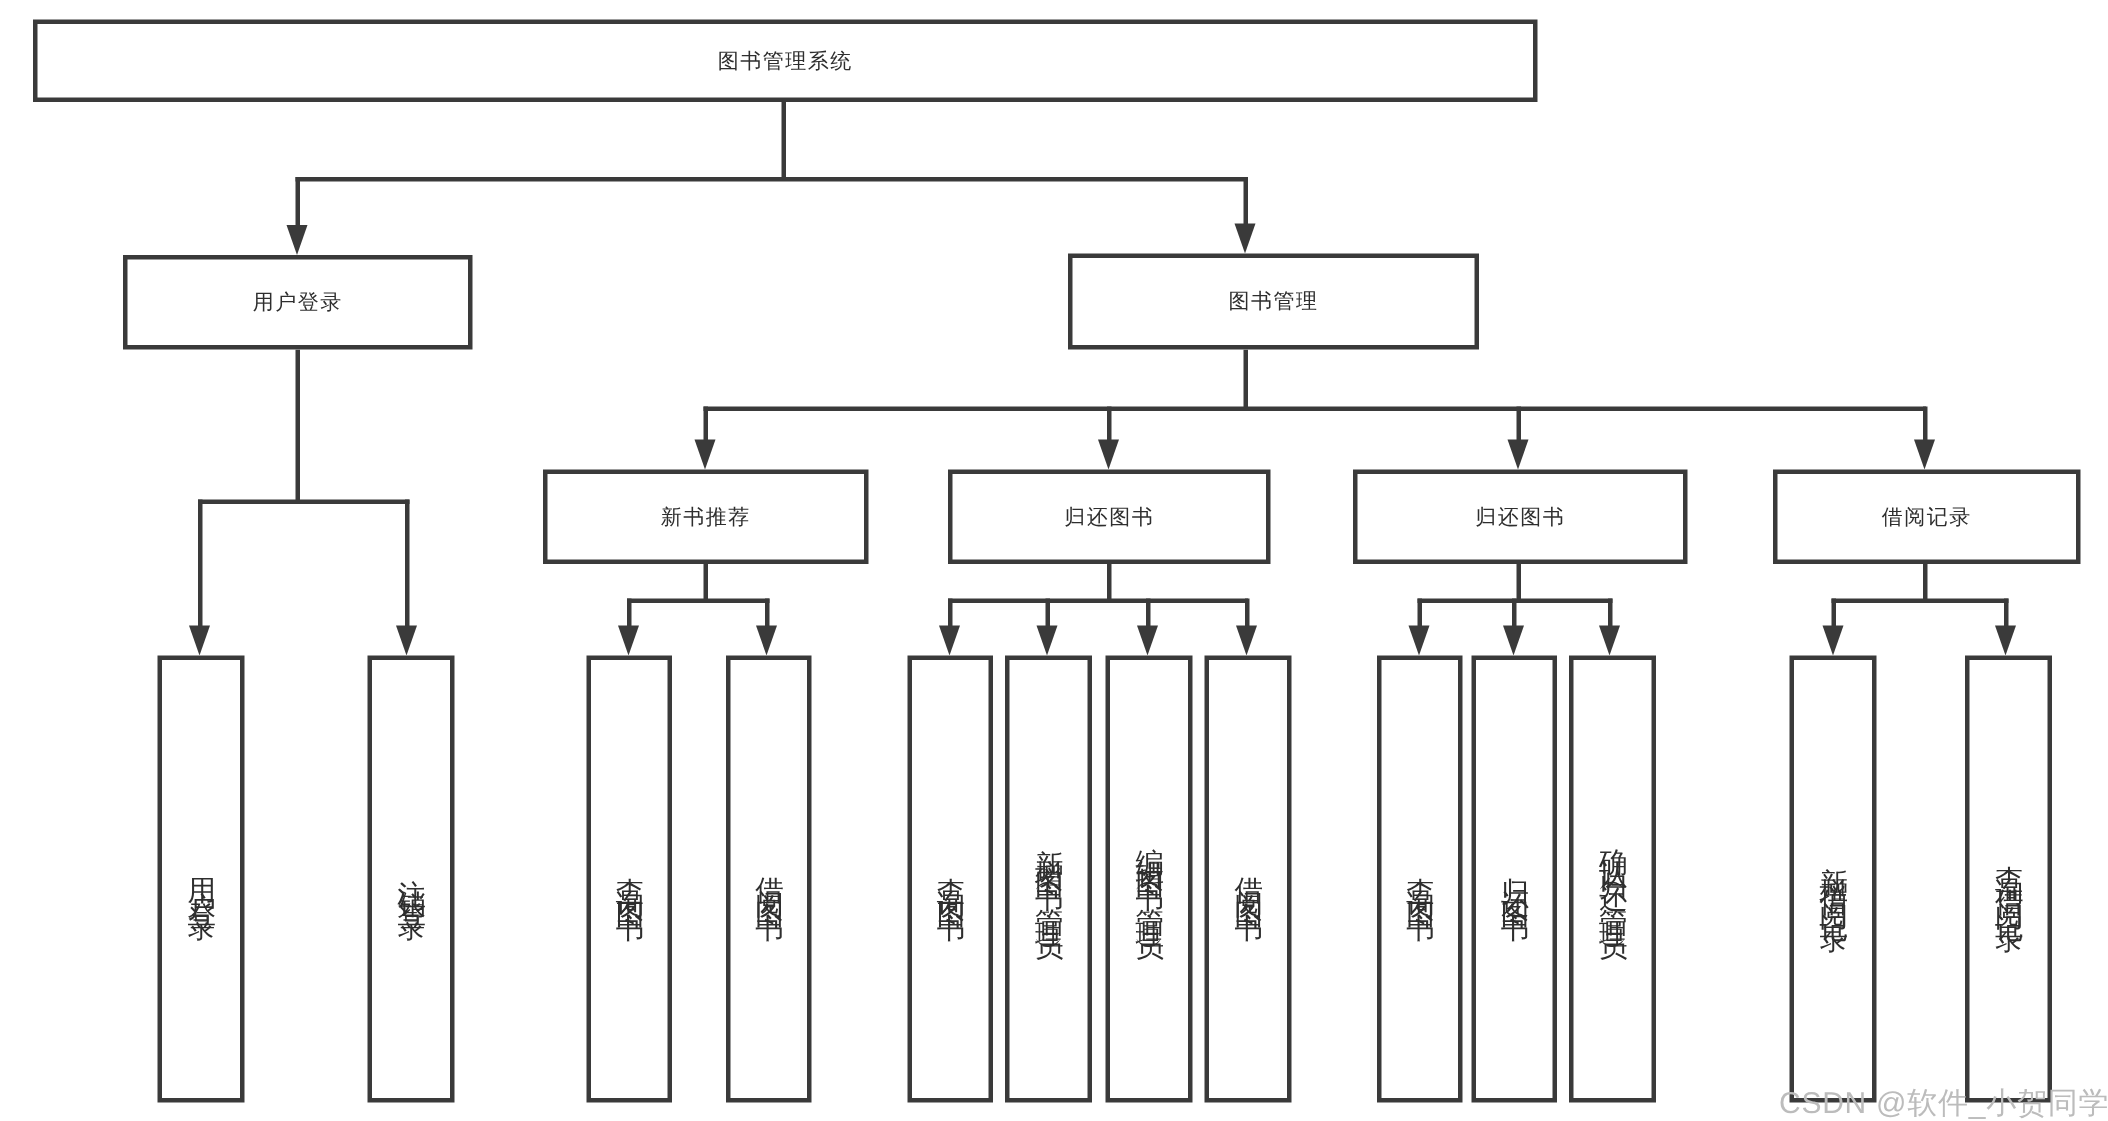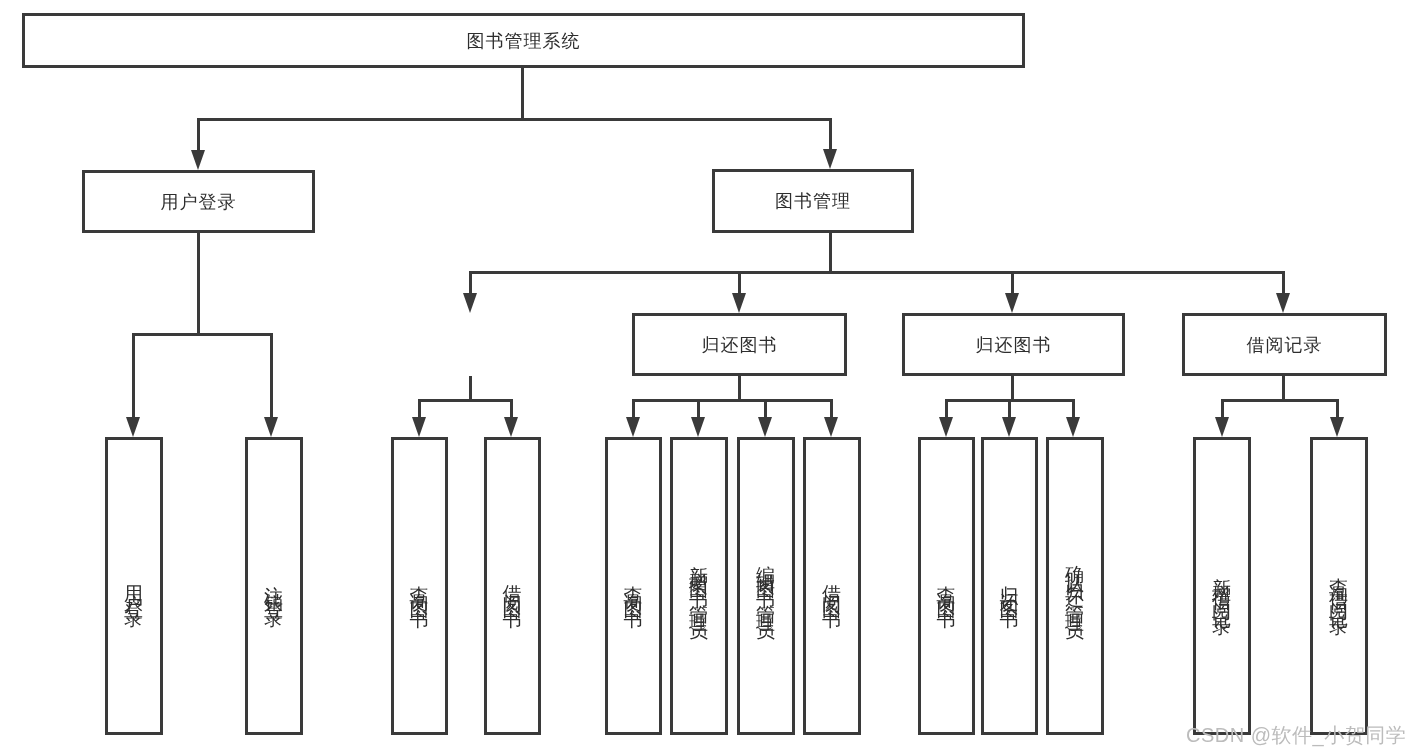--- a/index.html
+++ b/index.html
@@ -16,21 +16,21 @@
     box-sizing: border-box;
     background: #ffffff;
     border: 3px solid #3a3a3a;
     display: flex;
     align-items: center;
     justify-content: center;
     color: #2e2e2e;
     z-index: 2;
   }
   .node.h span {
-    font-size: 18px;
+    font-size: 14px;
     letter-spacing: 1px;
     white-space: nowrap;
   }
   .node.v span {
     writing-mode: vertical-rl;
     text-orientation: mixed;
     font-size: 19px;
     letter-spacing: 8px;
     line-height: 1;
     white-space: nowrap;
@@ -66,24 +66,27 @@
 
 <div id="canvas">
 
   <div class="node h" style="left:22px;top:13px;width:1003px;height:55px">
     <span>图书管理系统</span>
   </div>
 
   <div class="node h" style="left:82px;top:170px;width:233px;height:63px">
     <span>用户登录</span>
   </div>
-  <div class="node h" style="left:712px;top:169px;width:202px;height:64px">
+  <div class="node h" style="left:712px;top:169px;width:274px;height:64px">
     <span>图书管理</span>
   </div>
 
+  <div class="node h" style="left:362px;top:313px;width:217px;height:63px">
+    <span>新书推荐</span>
+  </div>
   <div class="node h" style="left:632px;top:313px;width:215px;height:63px">
     <span>归还图书</span>
   </div>
   <div class="node h" style="left:902px;top:313px;width:223px;height:63px">
     <span>归还图书</span>
   </div>
   <div class="node h" style="left:1182px;top:313px;width:205px;height:63px">
     <span>借阅记录</span>
   </div>
 

